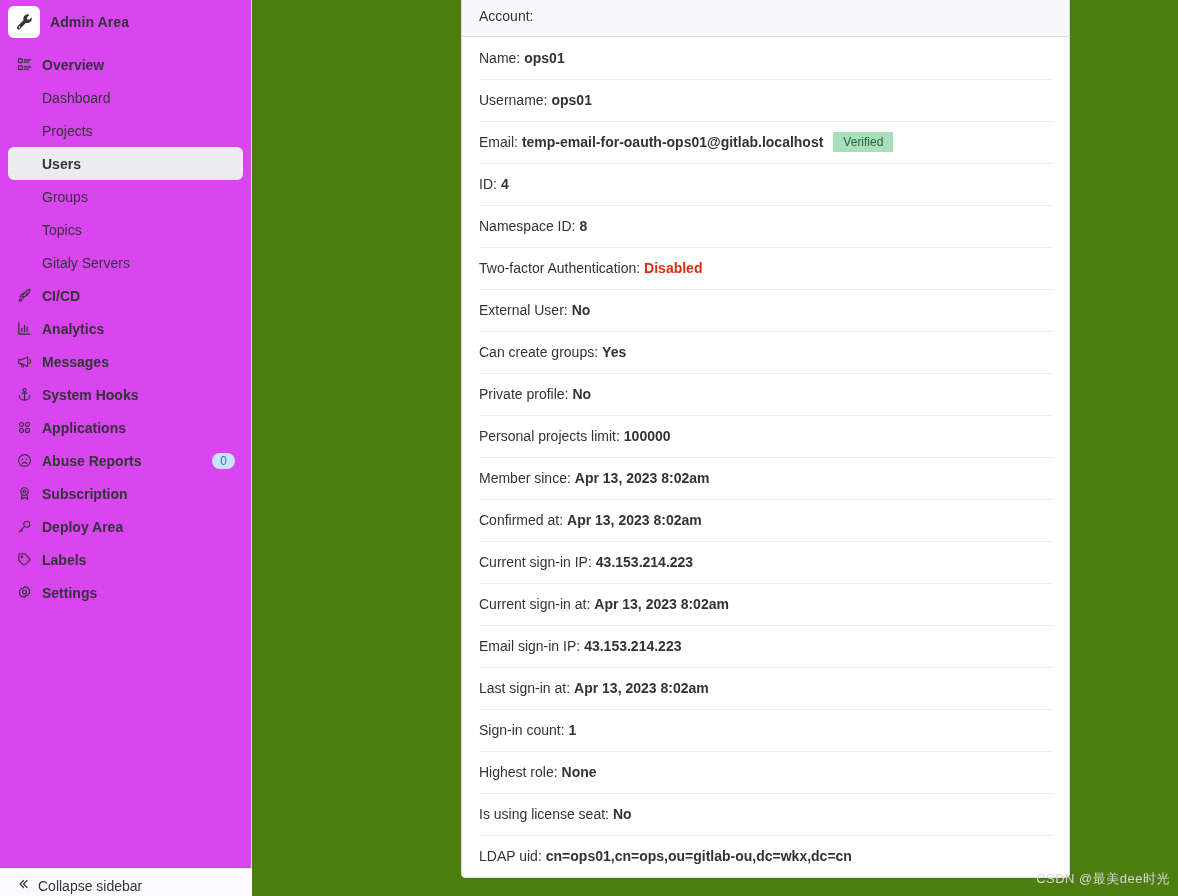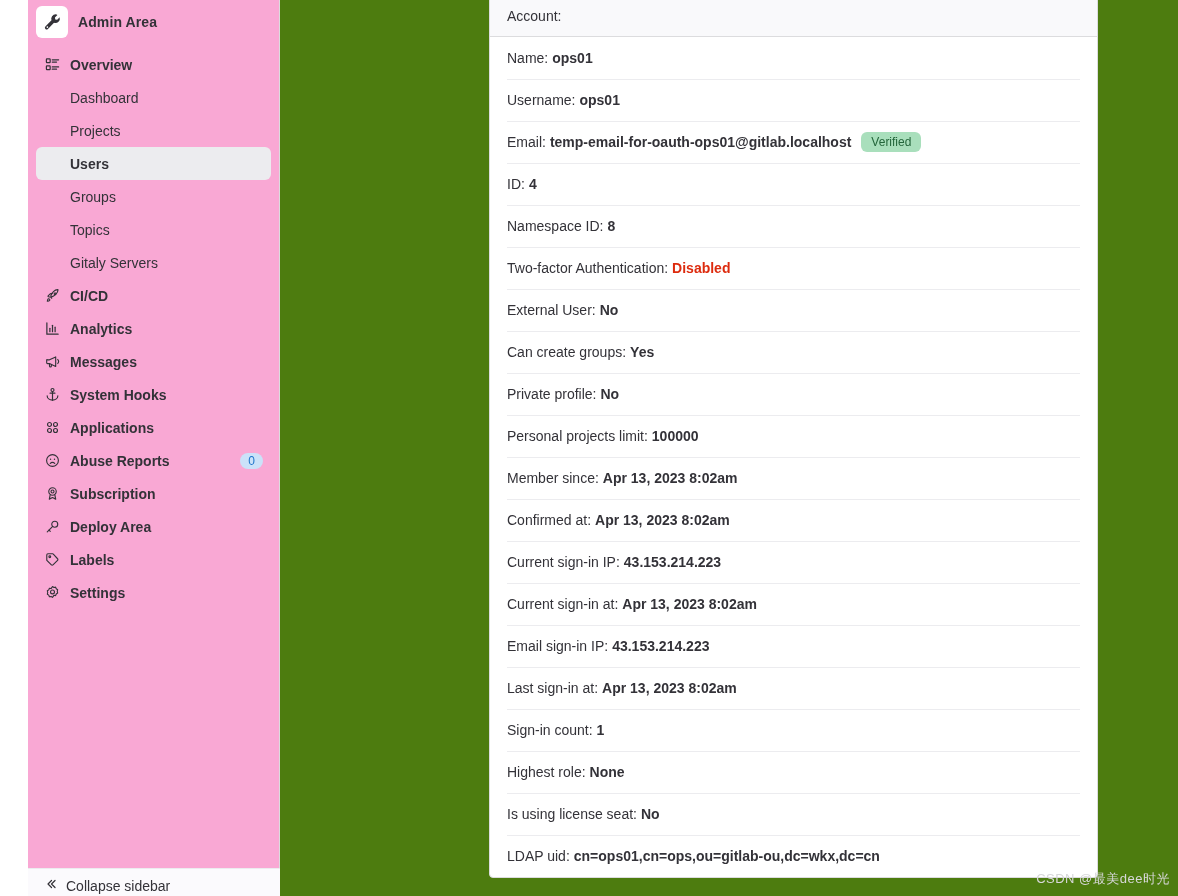--- a/index.html
+++ b/index.html
@@ -7,25 +7,24 @@
     width: 1178px; height: 896px;
     background: #fff;
     font-family: "Liberation Sans", sans-serif;
     overflow: hidden;
   }
   .app { display: flex; width: 1178px; height: 896px; position: relative; }
 
   
   .sidebar {
     width: 252px; height: 896px;
-    background: #f9a8d4;
+    background: #d946ef;
     border-right: 1px solid #dcdcde;
     position: relative;
     flex: 0 0 252px;
-    margin-left: 28px;
   }
   .brand {
     display: flex; align-items: center;
     gap: 10px;
     padding: 6px 8px 6px 8px;
     height: 40px;
     margin-top: 2px;
   }
   .brand-logo {
     width: 32px; height: 32px;
@@ -133,21 +132,21 @@
   .row .lbl { font-weight: 400; }
   .row .val { font-weight: 700; margin-left: 4px; }
   .row .val.danger { color: #dd2b0e; }
   .badge-verified {
     margin-left: 10px;
     background: #a9dfbc;
     color: #24663b;
     font-size: 12px;
     line-height: 18px;
     padding: 1px 10px;
-    border-radius: 6px;
+    border-radius: 0;
     font-weight: 400;
   }
 
   .watermark {
     position: absolute;
     right: 8px; bottom: 8px;
     font-size: 13px;
     color: #d7d7d9;
     font-family: "Liberation Sans", sans-serif;
     letter-spacing: 0.5px;

